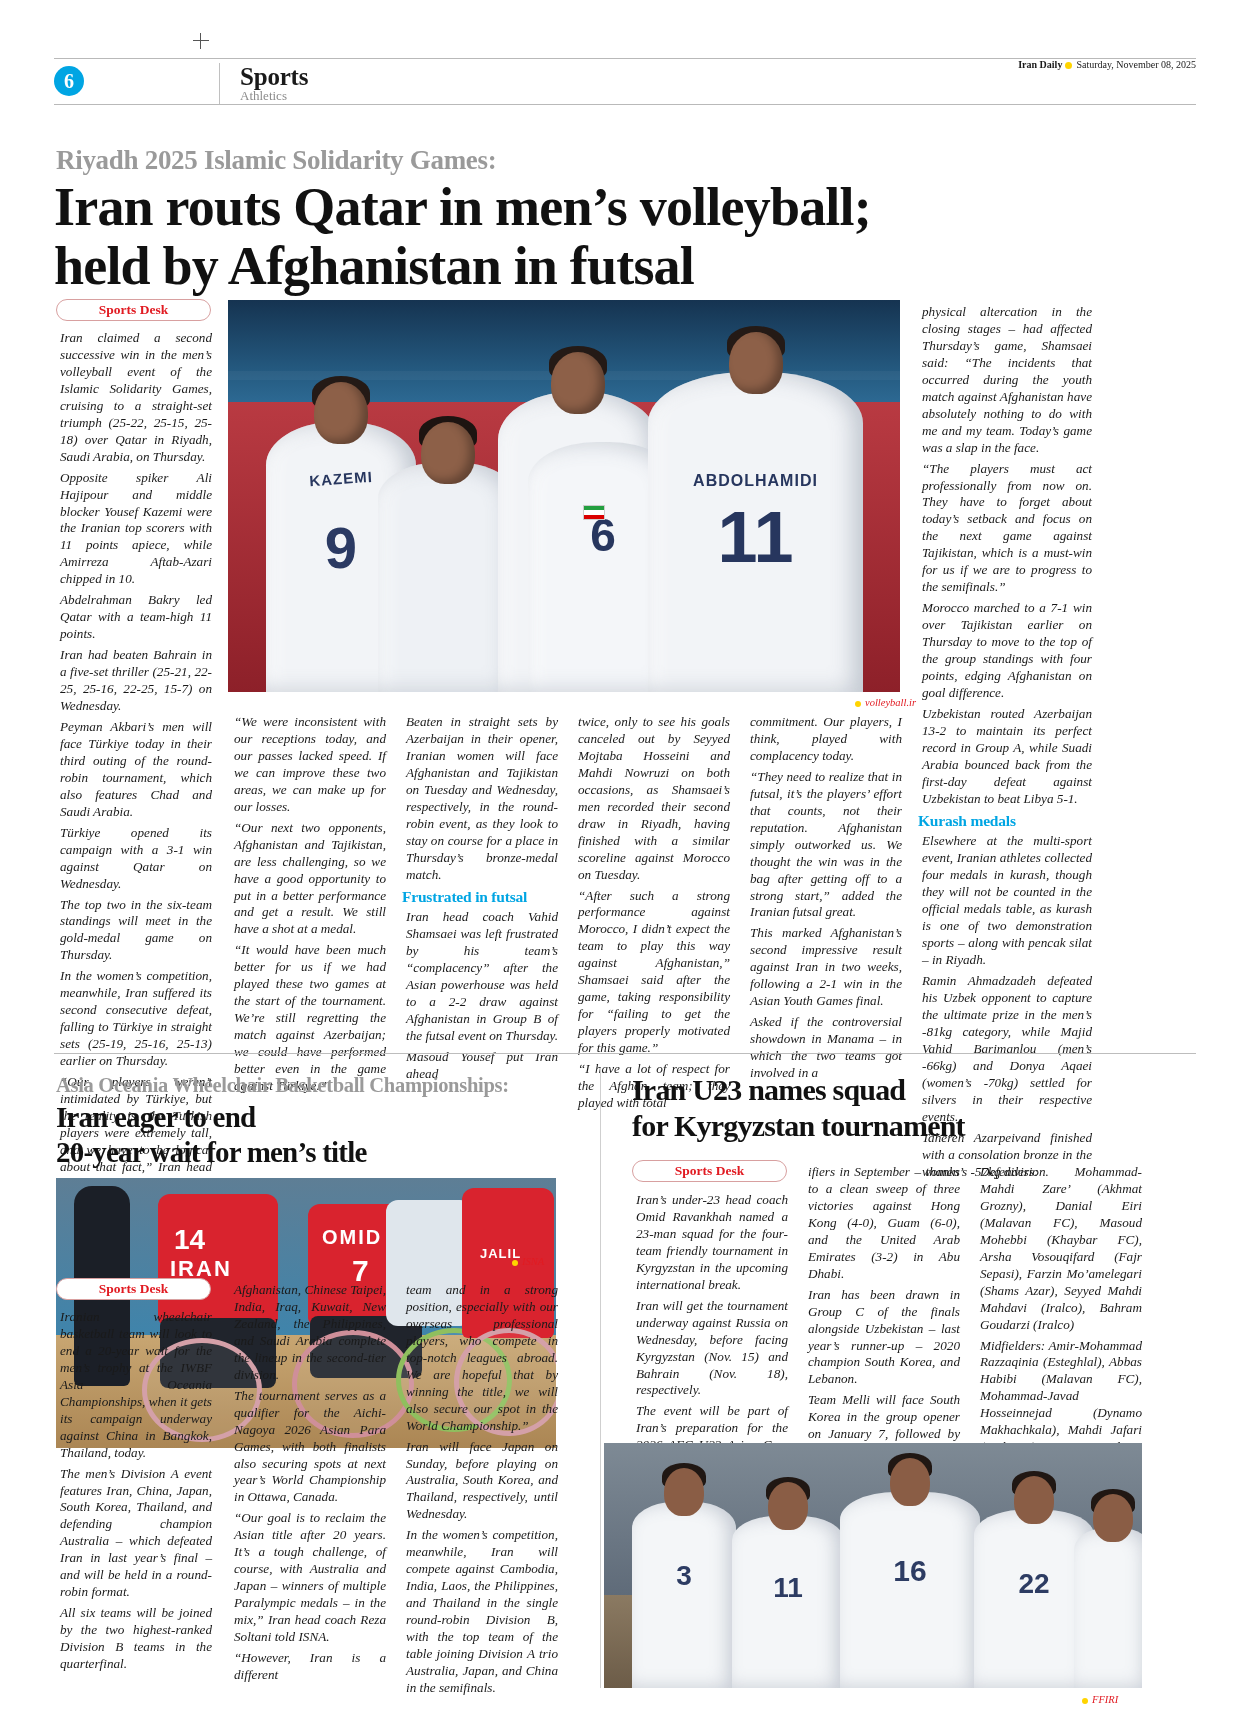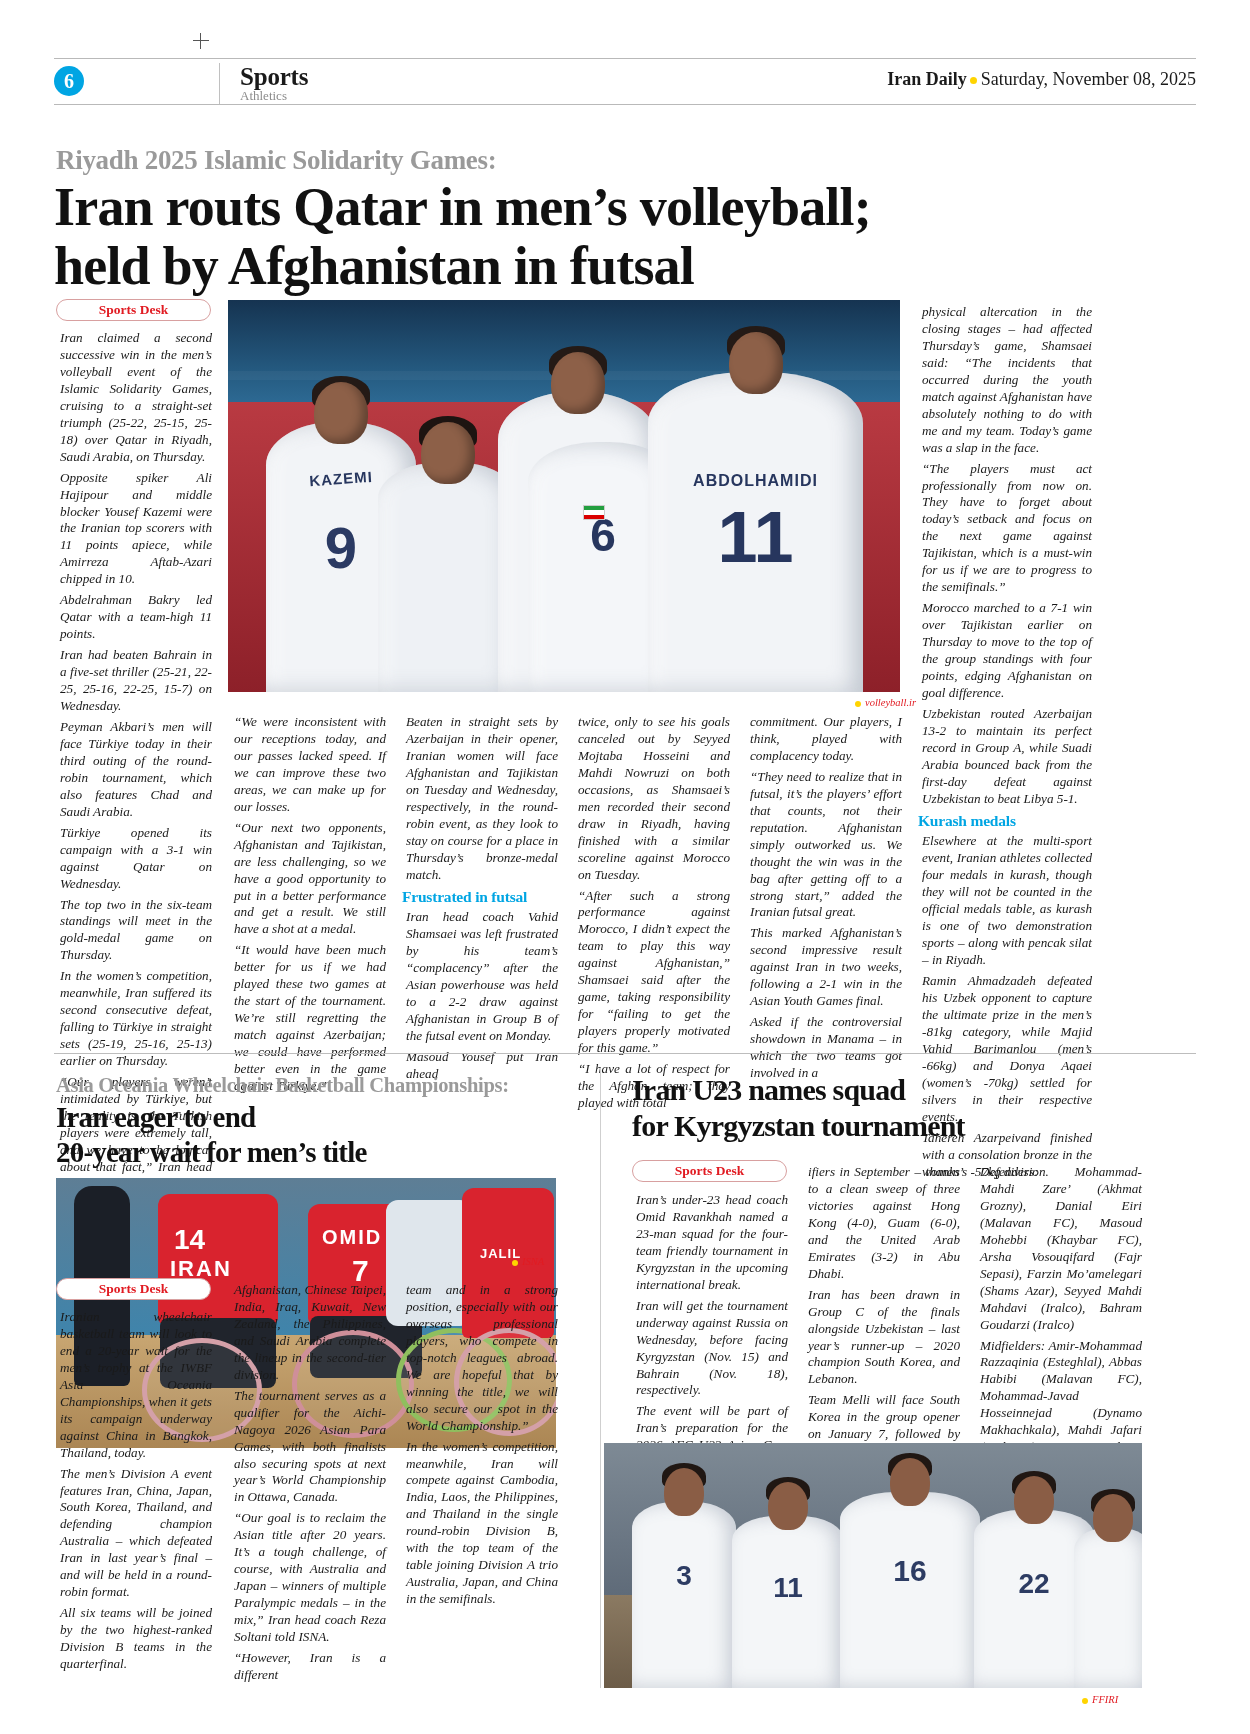--- a/index.html
+++ b/index.html
@@ -45,22 +45,22 @@
   }
   .section-title {
     position: absolute; left: 186px; top: 4px;
     font-weight: bold; font-size: 25px; letter-spacing: -0.2px;
   }
   .section-sub {
     position: absolute; left: 186px; top: 29px;
     font-size: 13px; color: #8c8c8c;
   }
   .masthead-right {
-    position: absolute; right: 0; top: 10px;
-    font-size: 18px; white-space: nowrap;
+    position: absolute; right: 0; top: 0;
+    font-size: 10px; white-space: nowrap;
   }
   .masthead-right b { font-weight: bold; }
   .dot-yellow {
     display: inline-block; width: 7px; height: 7px; border-radius: 50%;
     background: #ffd400; margin: 0 4px 1px 3px; vertical-align: middle;
   }
   .rule-under-masthead {
     position: absolute; left: 54px; top: 104px; width: 1142px;
     border-top: 1px solid #b9b9b9;
   }
@@ -223,21 +223,21 @@
 
   <div class="col" style="left:230px; top:710px; width:160px;">
     <p>“We were inconsistent with our receptions today, and our passes lacked speed. If we can improve these two areas, we can make up for our losses.</p>
     <p>“Our next two opponents, Afghanistan and Tajikistan, are less challenging, so we have a good opportunity to put in a better performance and get a result. We still have a shot at a medal.</p>
     <p>“It would have been much better for us if we had played these two games at the start of the tournament. We’re still regretting the match against Azerbaijan; we could have performed better even in the game against Türkiye.”</p>
   </div>
 
   <div class="col" style="left:402px; top:710px; width:160px;">
     <p>Beaten in straight sets by Azerbaijan in their opener, Iranian women will face Afghanistan and Tajikistan on Tuesday and Wednesday, respectively, in the round-robin event, as they look to stay on course for a place in Thursday’s bronze-medal match.</p>
     <div class="subhead">Frustrated in futsal</div>
-    <p>Iran head coach Vahid Shamsaei was left frustrated by his team’s “complacency” after the Asian powerhouse was held to a 2-2 draw against Afghanistan in Group B of the futsal event on Monday.</p>
+    <p>Iran head coach Vahid Shamsaei was left frustrated by his team’s “complacency” after the Asian powerhouse was held to a 2-2 draw against Afghanistan in Group B of the futsal event on Thursday.</p>
     <p>Masoud Yousef put Iran ahead</p>
   </div>
 
   <div class="col" style="left:574px; top:710px; width:160px;">
     <p>twice, only to see his goals canceled out by Seyyed Mojtaba Hosseini and Mahdi Nowruzi on both occasions, as Shamsaei’s men recorded their second draw in Riyadh, having finished with a similar scoreline against Morocco on Tuesday.</p>
     <p>“After such a strong performance against Morocco, I didn’t expect the team to play this way against Afghanistan,” Shamsaei said after the game, taking responsibility for “failing to get the players properly motivated for this game.”</p>
     <p>“I have a lot of respect for the Afghan team; they played with total</p>
   </div>
 
   <div class="col" style="left:746px; top:710px; width:160px;">
@@ -307,20 +307,21 @@
     <p>All six teams will be joined by the two highest-ranked Division B teams in the quarterfinal.</p>
   </div>
   <div class="col" style="left:230px; top:1278px; width:160px;">
     <p>Afghanistan, Chinese Taipei, India, Iraq, Kuwait, New Zealand, the Philippines, and Saudi Arabia complete the lineup in the second-tier division.</p>
     <p>The tournament serves as a qualifier for the Aichi-Nagoya 2026 Asian Para Games, with both finalists also securing spots at next year’s World Championship in Ottawa, Canada.</p>
     <p>“Our goal is to reclaim the Asian title after 20 years. It’s a tough challenge, of course, with Australia and Japan – winners of multiple Paralympic medals – in the mix,” Iran head coach Reza Soltani told ISNA.</p>
     <p>“However, Iran is a different</p>
   </div>
   <div class="col" style="left:402px; top:1278px; width:160px;">
     <p>team and in a strong position, especially with our overseas professional players, who compete in top-notch leagues abroad. We are hopeful that by winning the title, we will also secure our spot in the World Championship.”</p>
+    <p>Iran will face Japan on Sunday, before playing on Australia, South Korea, and Thailand, respectively, until Wednesday.</p>
     <p>In the women’s competition, meanwhile, Iran will compete against Cambodia, India, Laos, the Philippines, and Thailand in the single round-robin Division B, with the top team of the table joining Division A trio Australia, Japan, and China in the semifinals.</p>
   </div>
 
   <div class="vrule" style="left:600px; top:1068px; height:620px;"></div>
 
   <div class="headline a3-headline">
     <div>Iran U23 names squad</div>
     <div>for Kyrgyzstan tournament</div>
   </div>
 

